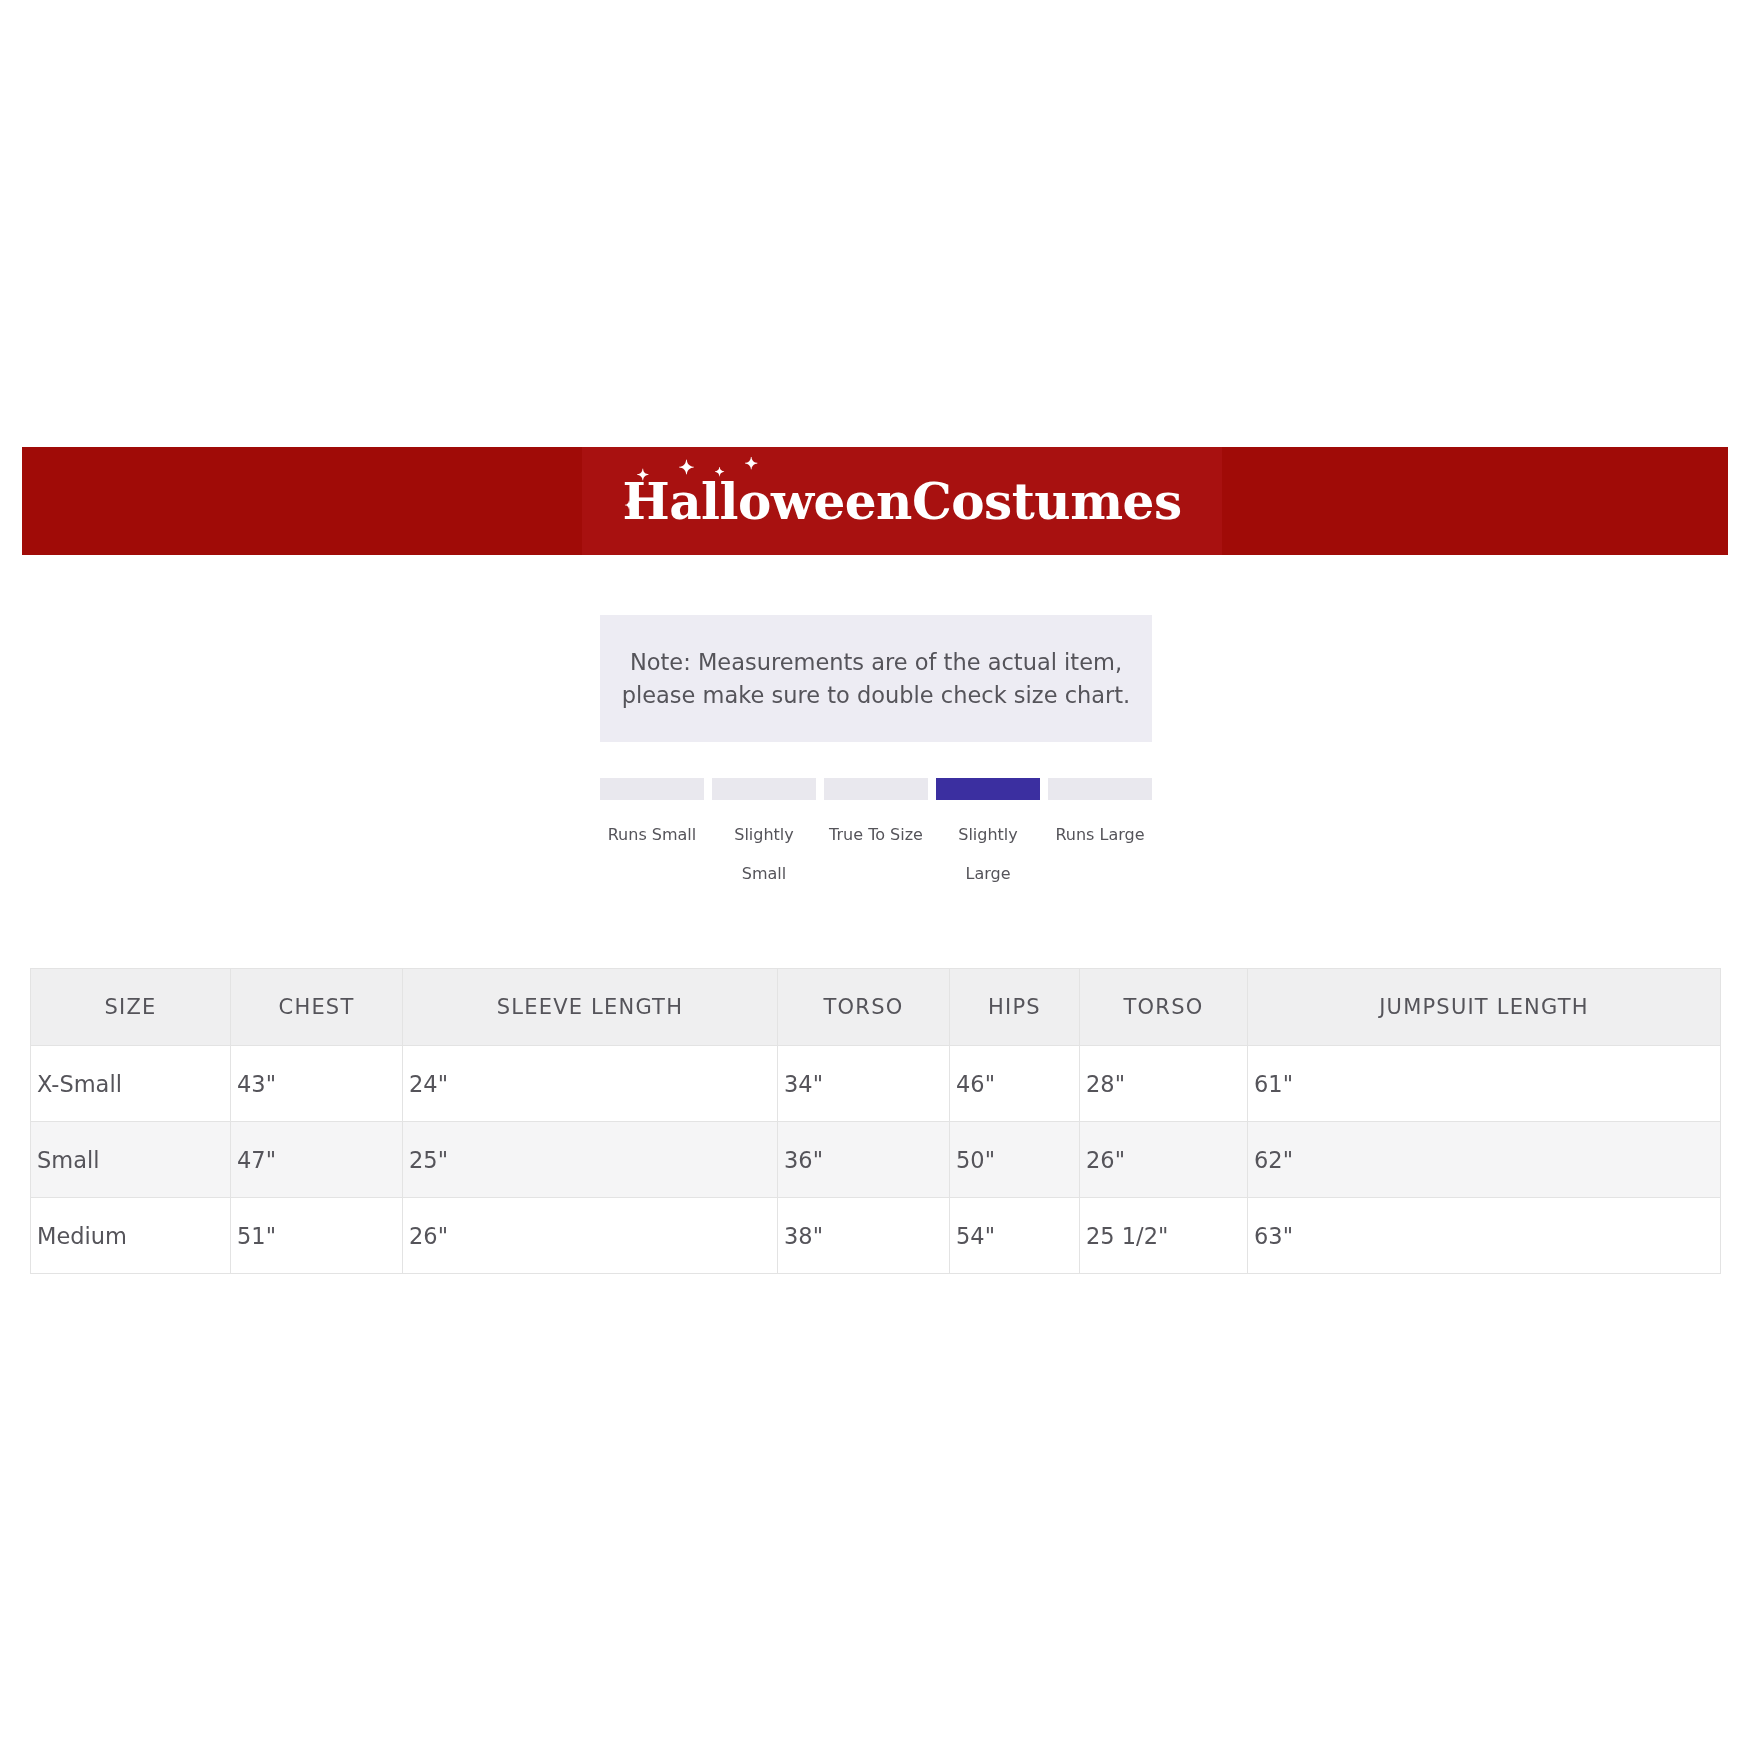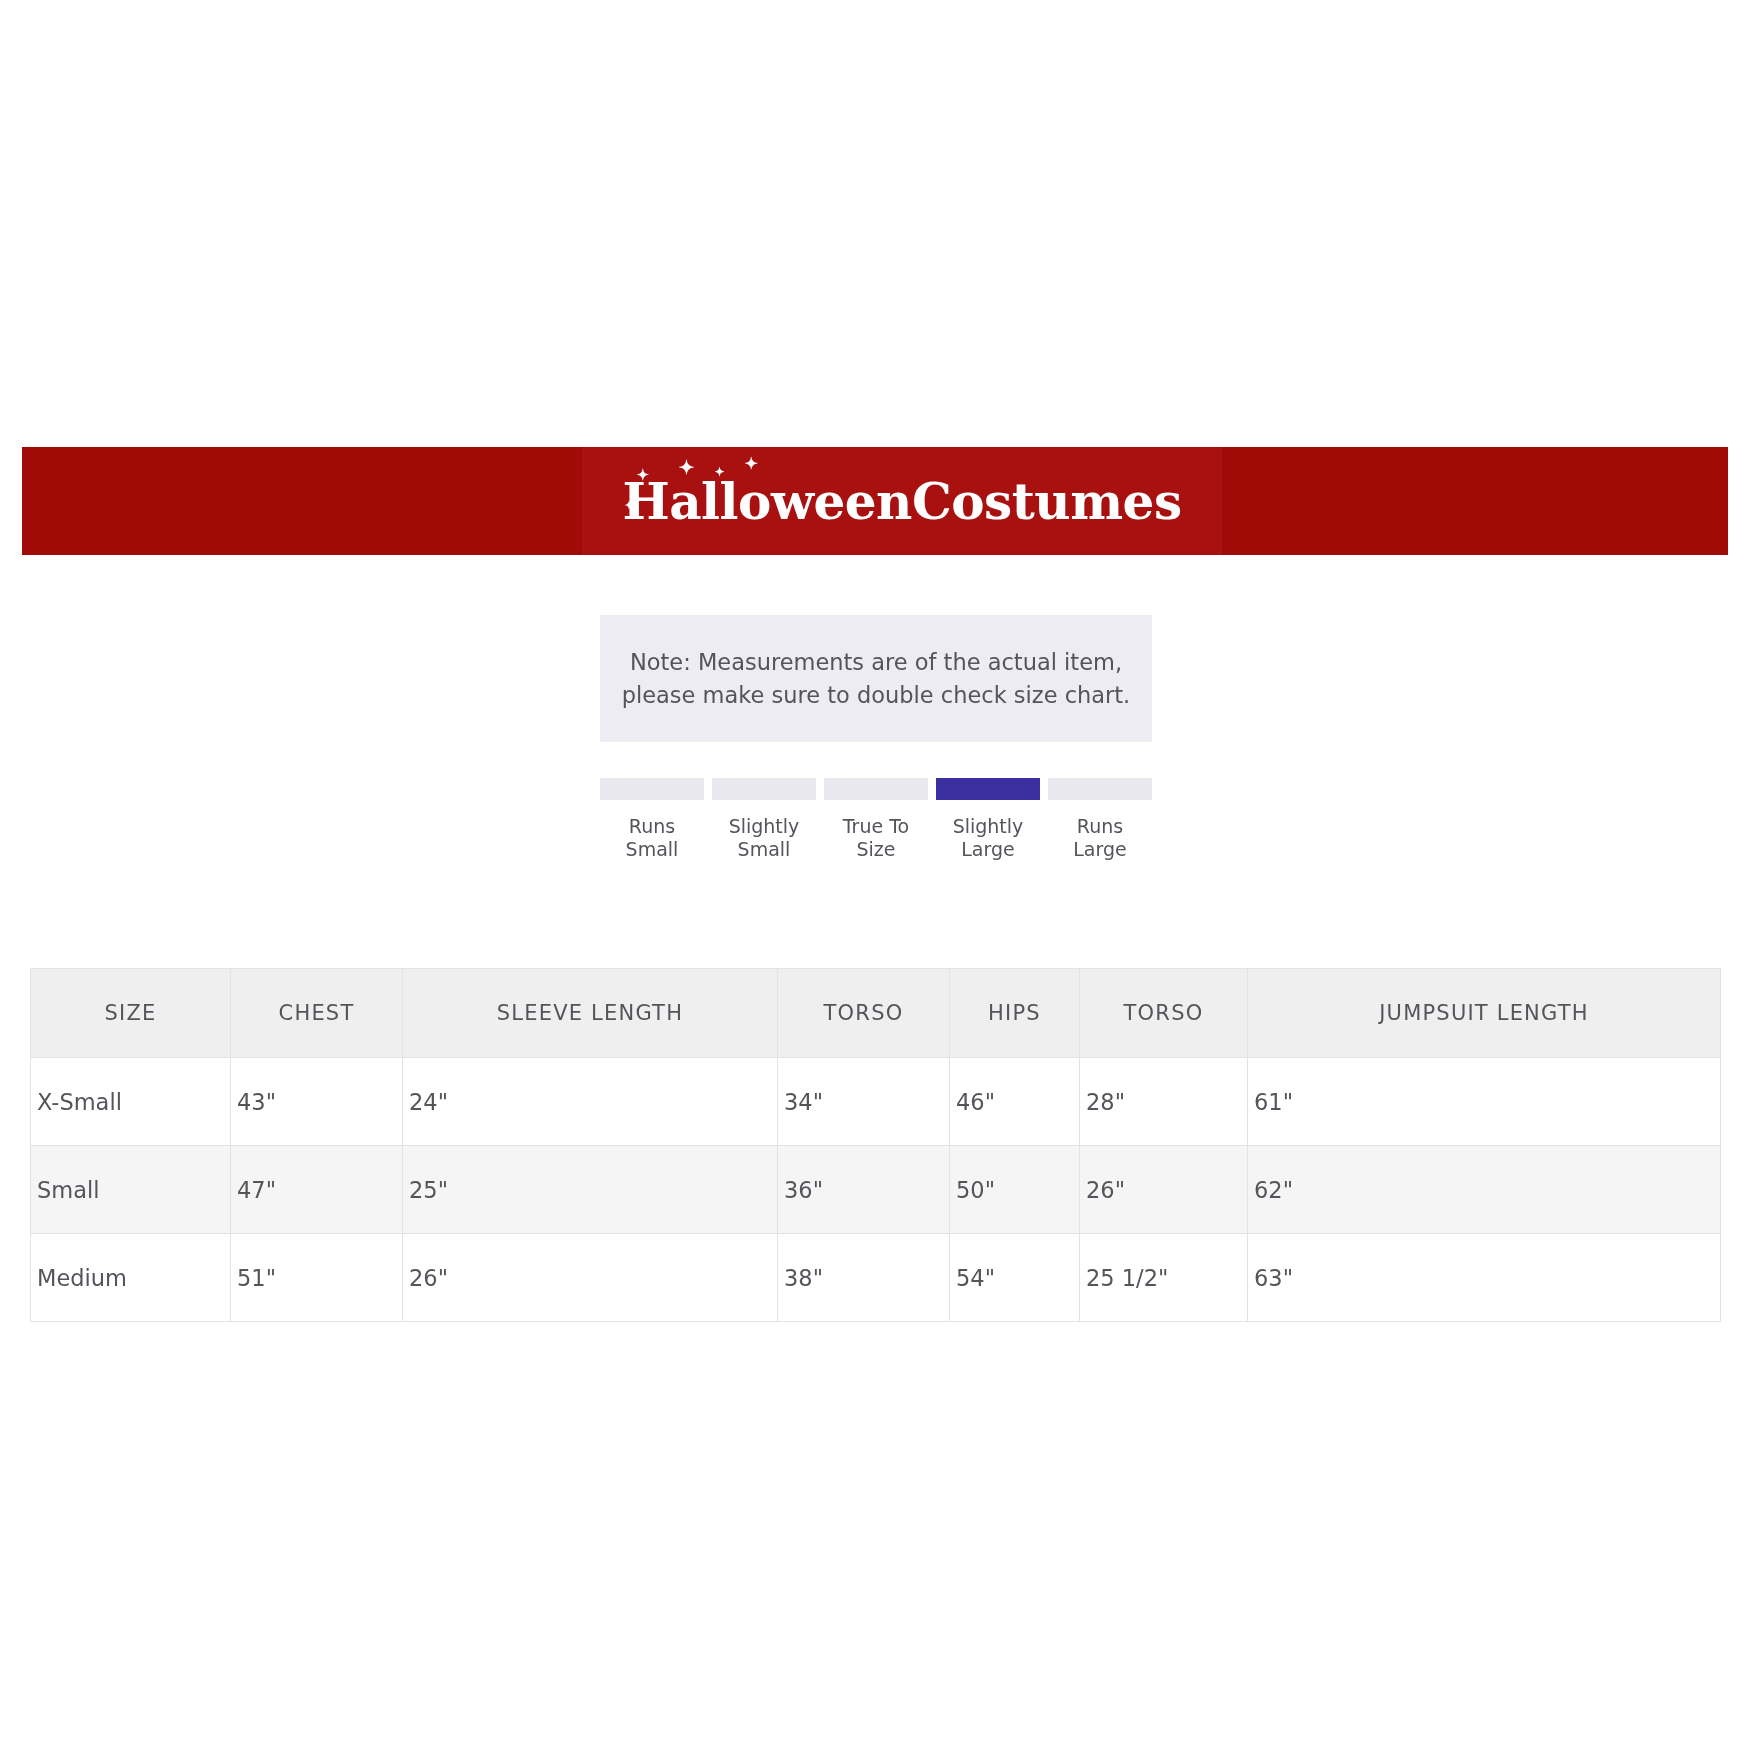--- a/index.html
+++ b/index.html
@@ -104,43 +104,43 @@
   .fit-bar {
     width: 100%;
     height: 22px;
     background: #e9e8ee;
   }
   .fit-bar.active {
     background: #3b2fa0;
   }
   .fit-label {
     margin-top: 15px;
-    font-size: 19px;
-    line-height: 23px;
+    font-size: 16px;
+    line-height: 39px;
     color: #55545a;
     text-align: center;
   }
 
   
   .size-table {
     position: absolute;
     left: 30px;
     top: 968px;
     width: 1690px;
     border-collapse: collapse;
     table-layout: fixed;
   }
   .size-table th,
   .size-table td {
     border: 1px solid #e3e3e3;
     font-size: 22.5px;
     color: #55545a;
     font-weight: normal;
     height: 55px;
-    padding: 16px 6px;
+    padding: 10px 6px;
   }
   .size-table thead th {
     background: #efeff0;
     letter-spacing: 1.2px;
     font-size: 21px;
     color: #55545a;
     height: 56px;
   }
   .size-table tbody tr:nth-child(odd) td {
     background: #ffffff;

